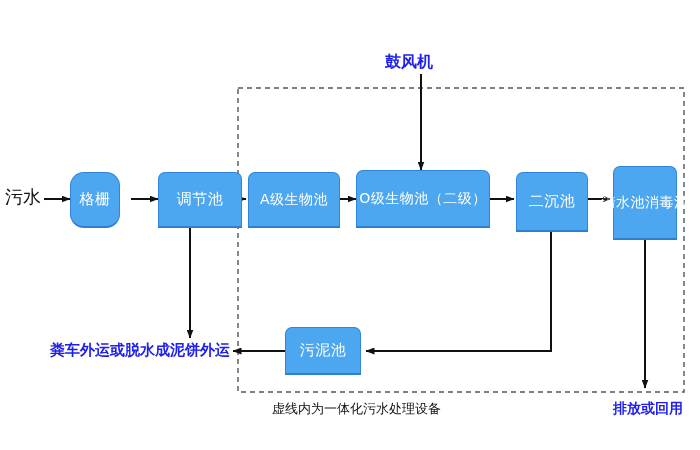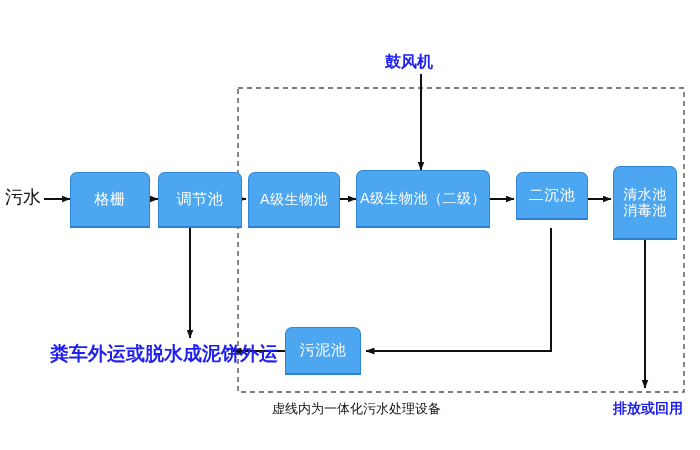--- a/index.html
+++ b/index.html
@@ -80,52 +80,52 @@
 
     <line x1="190" y1="228" x2="190" y2="338" stroke="#111111" stroke-width="2" marker-end="url(#arrowhead)"></line>
 
     <path d="M 551 228 L 551 351 L 366 351" fill="none" stroke="#111111" stroke-width="2" marker-end="url(#arrowhead)"></path>
 
     <line x1="285" y1="351" x2="233" y2="351" stroke="#111111" stroke-width="2" marker-end="url(#arrowhead)"></line>
 
     <line x1="645" y1="240" x2="645" y2="388" stroke="#111111" stroke-width="2" marker-end="url(#arrowhead)"></line>
   </svg>
 
-  <div class="node" style="left:70px; top:172px; width:80px; height:56px; font-size:15px;">
+  <div class="node" style="left:70px; top:172px; width:50px; height:56px; font-size:15px;border-radius:14px;">
     <span>格栅</span>
   </div>
 
   <div class="node" style="left:158px; top:172px; width:84px; height:56px; font-size:15px;">
     <span>调节池</span>
   </div>
 
   <div class="node" style="left:248px; top:172px; width:92px; height:56px; font-size:14px;">
     <span>A级生物池</span>
   </div>
 
   <div class="node" style="left:356px; top:170px; width:134px; height:58px; font-size:14px;">
-    <span>A级生物池（二级）</span>
+    <span>O级生物池（二级）</span>
   </div>
 
-  <div class="node" style="left:516px; top:172px; width:72px; height:48px; font-size:15px;">
+  <div class="node" style="left:516px; top:172px; width:72px; height:60px; font-size:15px;">
     <span>二沉池</span>
   </div>
 
-  <div class="node" style="left:613px; top:166px; width:64px; height:74px; font-size:14px; flex-direction:column;">
+  <div class="node" style="left:613px; top:166px; width:64px; height:74px; font-size:14px; ">
     <span>清水池</span>
     <span>消毒池</span>
   </div>
 
   <div class="node" style="left:285px; top:327px; width:76px; height:48px; font-size:15px;">
     <span>污泥池</span>
   </div>
 
   <div class="label label-black" style="left:5px; top:185px; font-size:18px;text-align:right;">污水</div>
 
   <div class="label label-blue" style="left:385px; top:52px; font-size:16px;">鼓风机</div>
 
-  <div class="label label-blue" style="left:50px; top:341px; font-size:19px;">粪车外运或脱水成泥饼外运</div>
+  <div class="label label-blue" style="left:50px; top:341px; font-size:15px;">粪车外运或脱水成泥饼外运</div>
 
   <div class="label label-blue" style="left:613px; top:400px; font-size:14px;">排放或回用</div>
 
   <div class="label label-black" style="left:240px; top:400px; font-size:13px;margin-left:32px;">虚线内为一体化污水处理设备</div>
 
 </div>
 
 </body></html>

